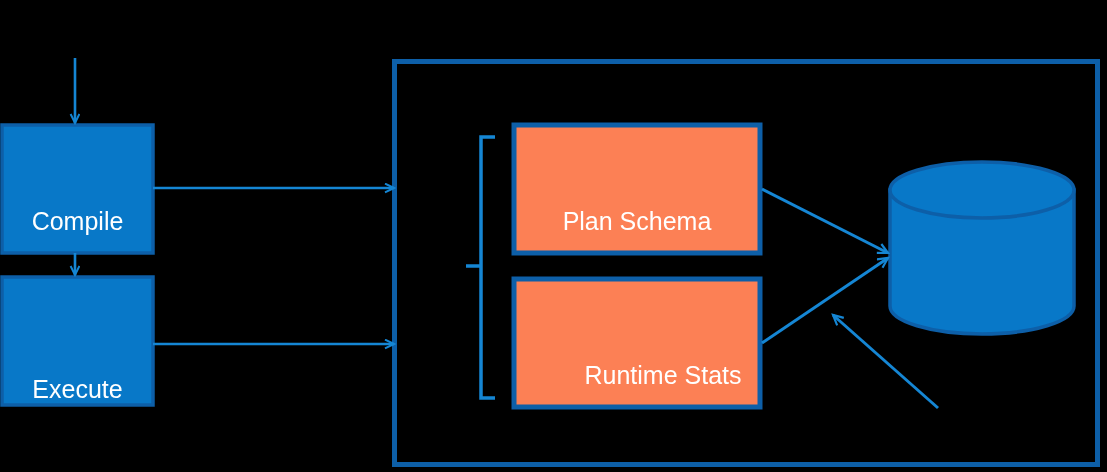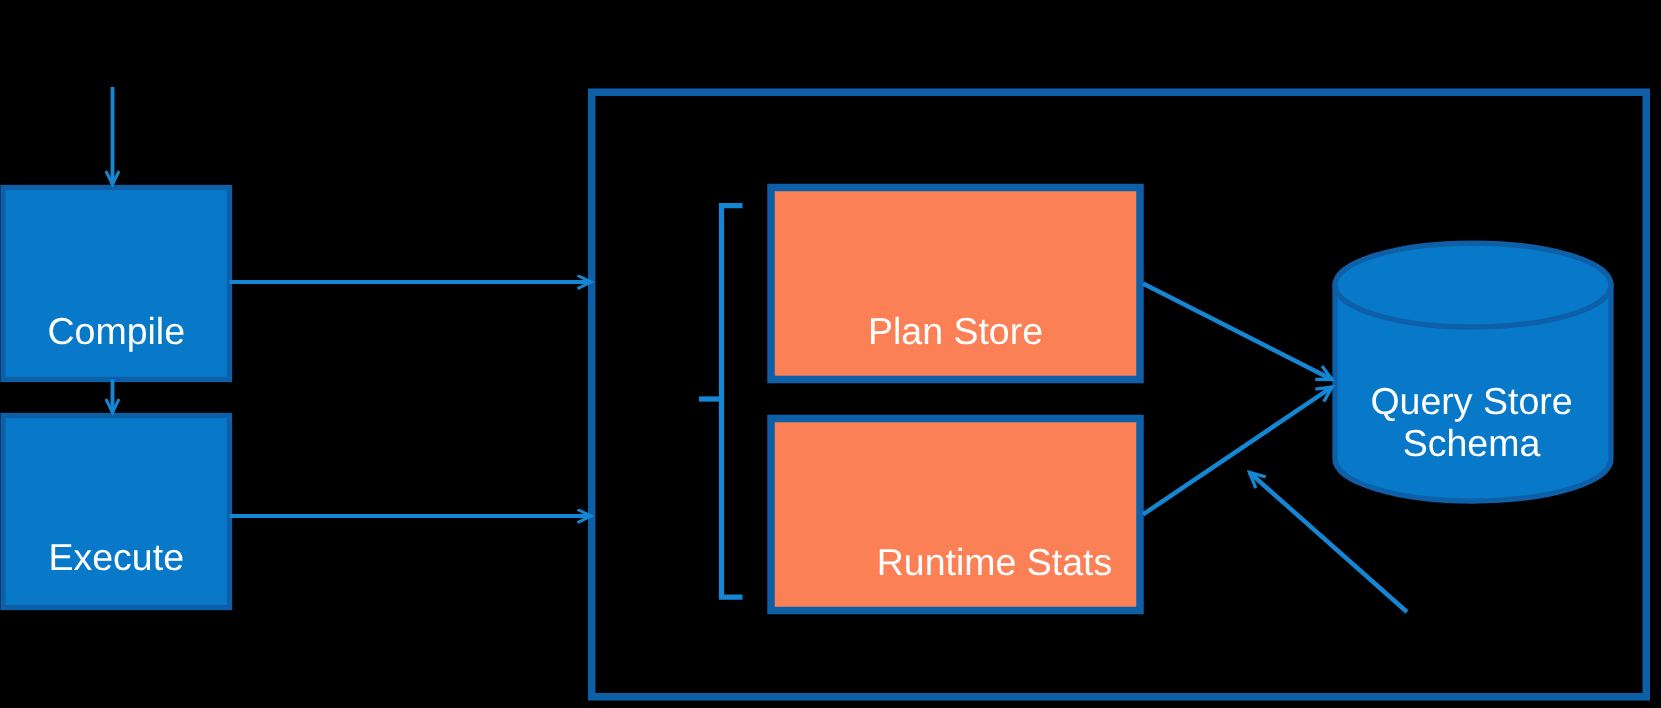--- a/index.html
+++ b/index.html
@@ -31,21 +31,21 @@
     font-family: "Liberation Sans", sans-serif;
     font-size: 25px;
     font-weight: 400;
     line-height: 1.12;
     text-align: center;
     white-space: pre-line;
     pointer-events: none;
     margin-top: 32px;
   }
   .box-compile { left: 2px;   top: 125px; width: 151px; height: 128px; }
-  .box-execute { left: 2px;   top: 260px; width: 151px; height: 160px; }
+  .box-execute { left: 2px;   top: 277px; width: 151px; height: 160px; }
   .box-plan    { left: 512px; top: 123px; width: 250px; height: 132px; }
   .box-runtime { left: 512px; top: 277px; width: 302px; height: 132px; border-radius: 17px; }
   .cyl-label   { left: 888px; top: 210px; width: 186px; height: 80px; }
 </style>
 </head>
 <body>
 
 <div id="canvas">
 
   <svg class="svg-layer" viewBox="0 0 1107 472" xmlns="http://www.w3.org/2000/svg">
@@ -94,20 +94,18 @@
     <line x1="762" y1="343" x2="888" y2="258" stroke="#1586d4" stroke-width="3" marker-end="url(#arrowhead-open-sm)"></line>
 
     <line x1="938" y1="408" x2="833" y2="315" stroke="#1586d4" stroke-width="3" marker-end="url(#arrowhead-open-sm)"></line>
 
   </svg>
 
   <div class="node-label box-compile">Compile</div>
 
   <div class="node-label box-execute">Execute</div>
 
-  <div class="node-label box-plan">Plan Store</div>
+  <div class="node-label box-plan">Plan Schema</div>
 
   <div class="node-label box-runtime">Runtime Stats</div>
 
-  <div class="node-label cyl-label">Query Store
-Schema</div>
 
 </div>
 
 </body></html>

